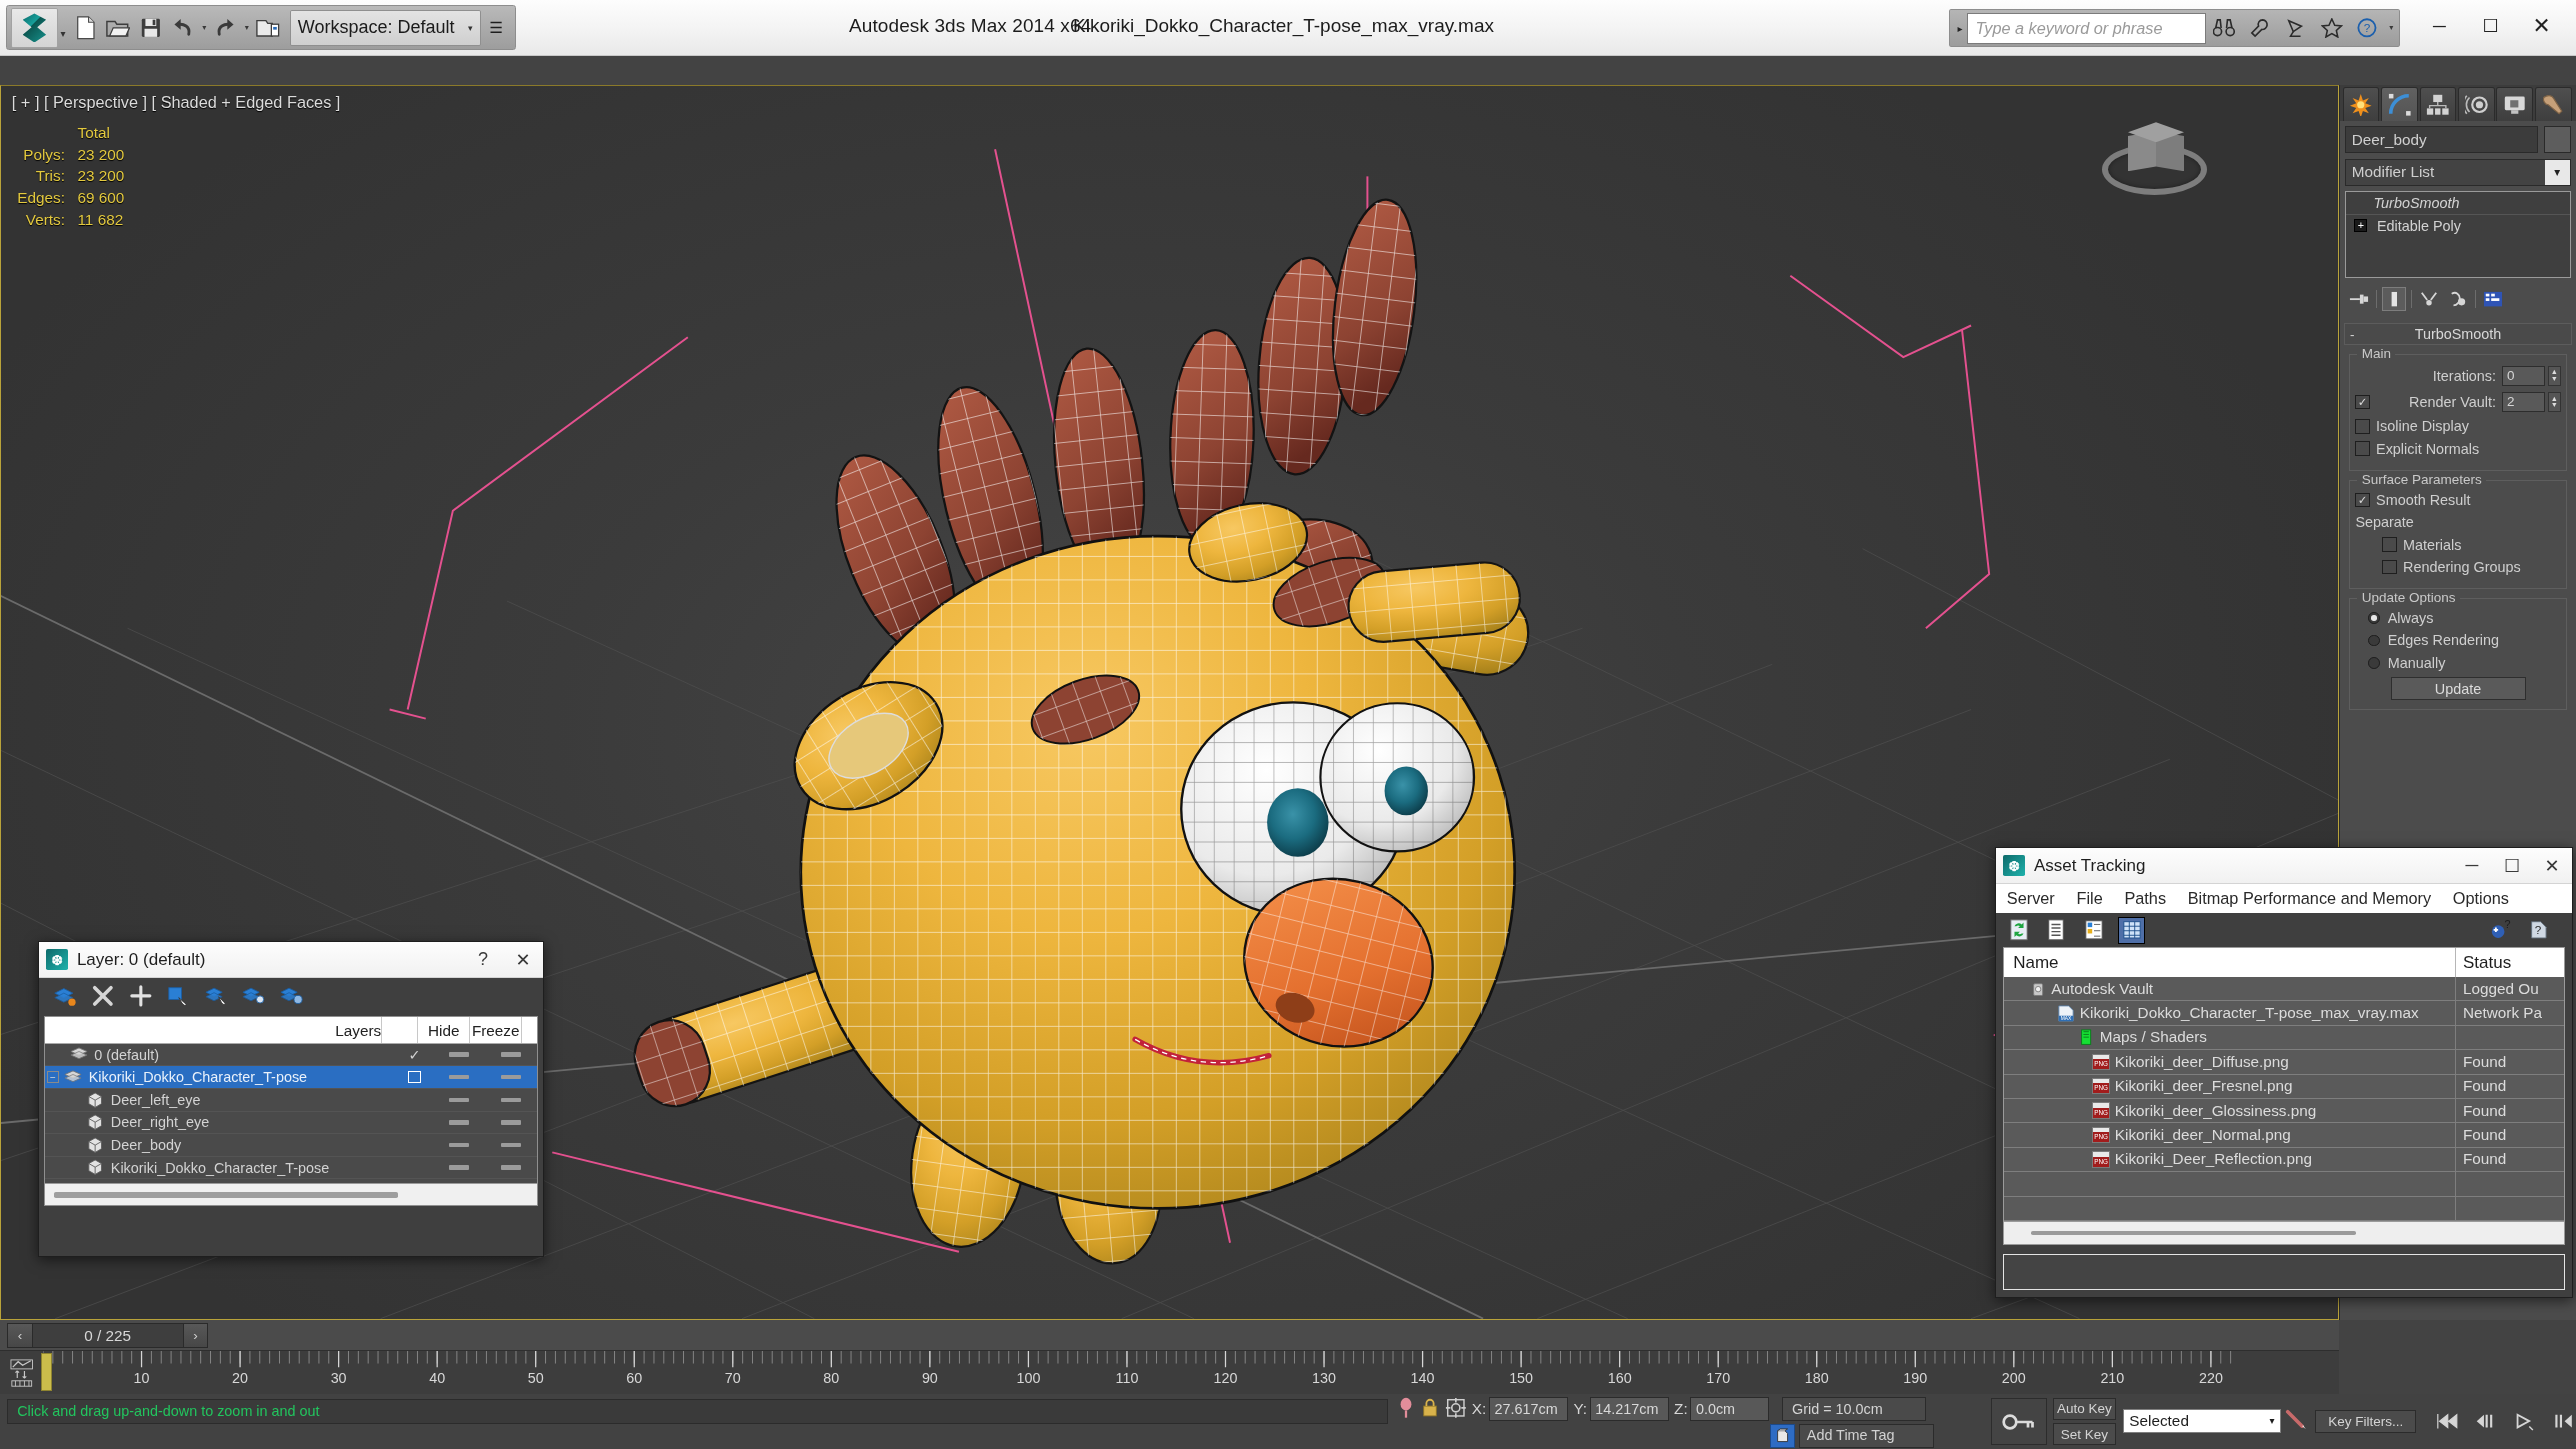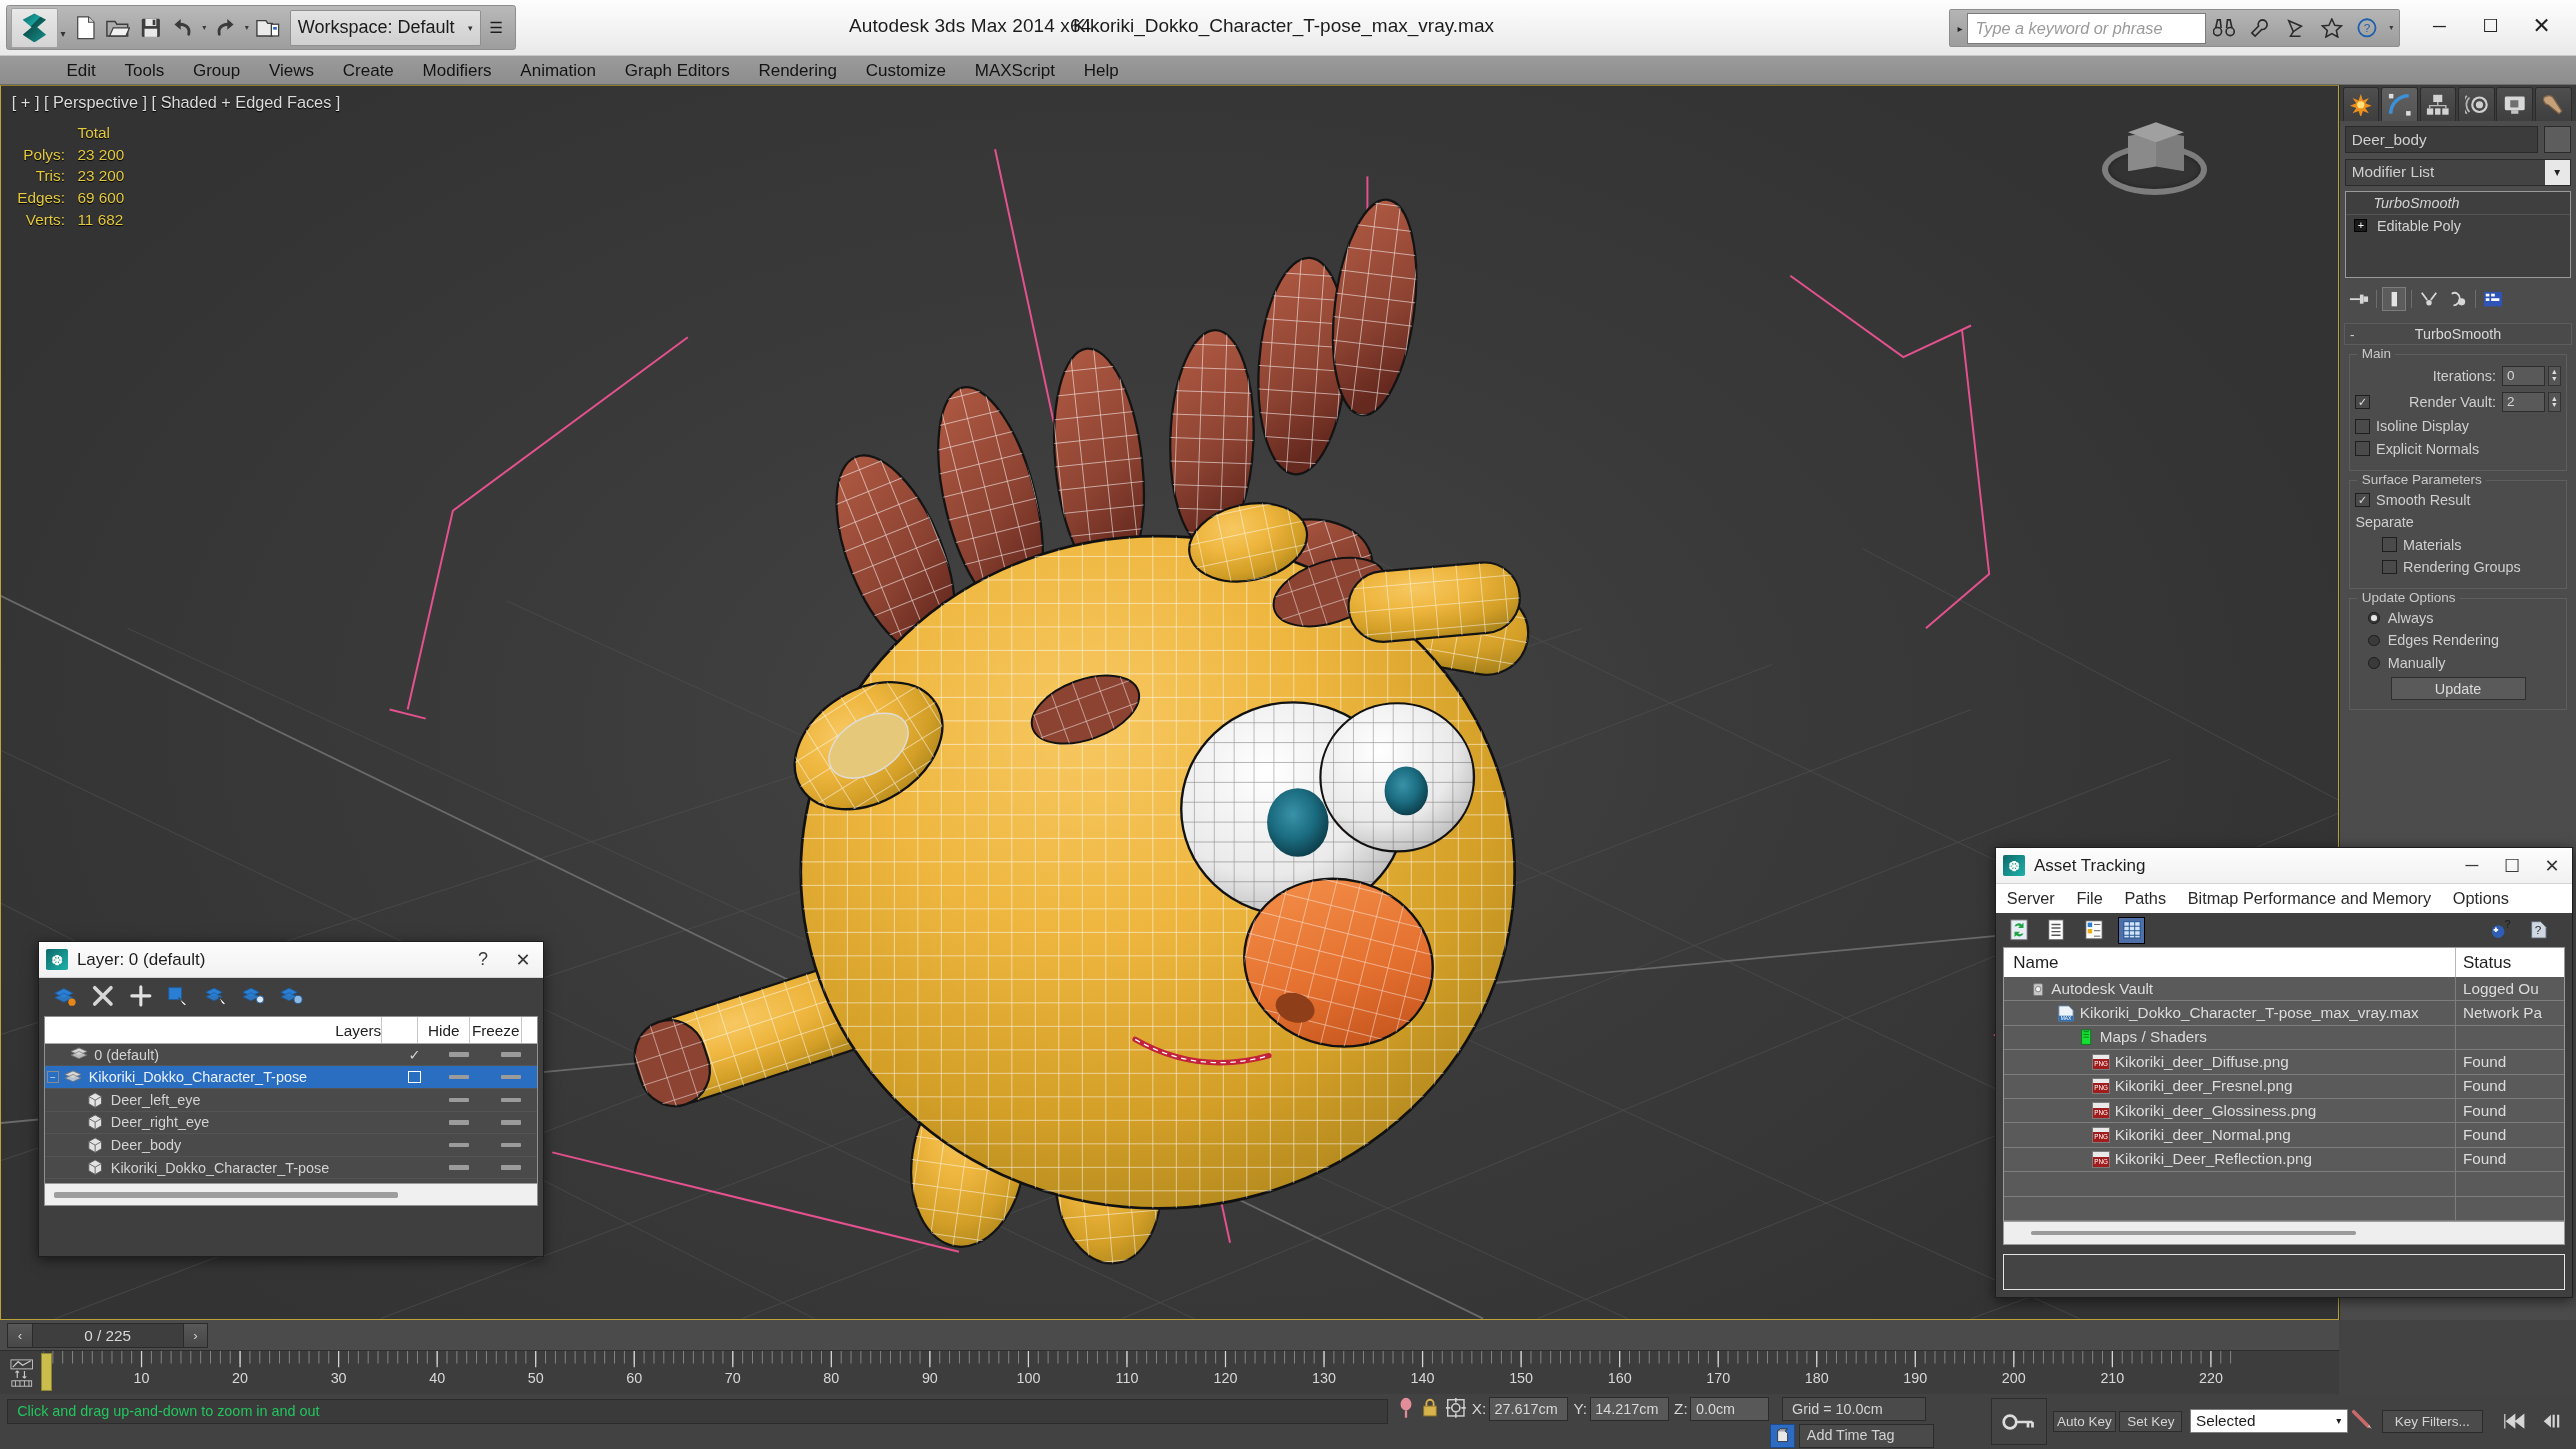--- a/index.html
+++ b/index.html
@@ -287,21 +287,21 @@
   .gridbox { margin-left: 7.2px; width: 144px; height:24.4px; background:#4a4a4a; border:0.9px solid #2b2b2b;
      color:#d4d4d4; font-size:14.4px; padding-left:9px; line-height:22.6px; }
   .sb-row2 { position:absolute; left: 1396px; top: 30px; display:flex; align-items:center; }
   .timetag { width: 135px; height: 23.5px; background:#4a4a4a; border:0.9px solid #2b2b2b; color:#d2d2d2;
      font-size:14.4px; padding-left:7.2px; line-height:21.7px; }
   .bluebtn { width: 25px; height: 23.5px; background:#2e6cc4; border:0.9px solid #1c4a8a; margin-right:3.6px;
      display:flex;align-items:center;justify-content:center;}
   .animctl { position:absolute; left: 1986px; top: 0px; height: 55px; display:flex; align-items:center; }
   .keybig { width: 56px; height: 47px; background:#444; border:0.9px solid #2c2c2c; margin: 0 5.4px;
      display:flex;align-items:center;justify-content:center;}
-  .akcol { display:flex; gap: 3.6px; margin-right: 7.2px;}
+  .akcol { display:flex; flex-direction:column; gap: 3.6px; margin-right: 7.2px;}
   .akbtn { width: 63px; height: 21.7px; background:#4b4b4b; border:0.9px solid #2b2b2b; color:#d4d4d4;
      font-size:13.5px; display:flex;align-items:center;justify-content:center;}
   .selcombo { width: 158px; height: 23.5px; background:#fff; border:0.9px solid #7f7f7f; color:#1d1d1d;
      font-size:15.3px; display:flex; align-items:center; padding: 0 5.4px; }
   .selcombo .ar { margin-left:auto; font-size:10px; }
   .kf { width: 101px; height: 23.5px; background:#4b4b4b; border:0.9px solid #2b2b2b; color:#d4d4d4;
      font-size:13.5px; display:flex;align-items:center;justify-content:center;}
   .playrow { display:flex; align-items:center; gap: 7.2px; margin-left:7.2px;}
   .pbtn { width: 31px; height: 23.5px; display:flex;align-items:center;justify-content:center; color:#d6d6d6; }
   .framebox { width: 85px; height: 21.7px; background:#585858; border:0.9px solid #2b2b2b; color:#d4d4d4;
@@ -408,34 +408,20 @@
       <span class="qat-sep">▾</span>
     </div>
 
     <div class="wbtns">
       <div class="wbtn">─</div>
       <div class="wbtn">☐</div>
       <div class="wbtn close">✕</div>
     </div>
   </div>
 
-  <div class="menubar">
-    <div class="menuitem">Edit</div>
-    <div class="menuitem">Tools</div>
-    <div class="menuitem">Group</div>
-    <div class="menuitem">Views</div>
-    <div class="menuitem">Create</div>
-    <div class="menuitem">Modifiers</div>
-    <div class="menuitem">Animation</div>
-    <div class="menuitem">Graph Editors</div>
-    <div class="menuitem">Rendering</div>
-    <div class="menuitem">Customize</div>
-    <div class="menuitem">MAXScript</div>
-    <div class="menuitem">Help</div>
-  </div>
 
   <div class="viewport">
     <div class="vp-inner"></div>
 
     <svg class="grid-svg" viewBox="0 0 2586 1364" preserveAspectRatio="none">
       <g stroke="#4e4e4e" stroke-width="1" fill="none" opacity="0.85">
         <path d="M-400 1180 L1500 560"></path>
           <path d="M-300 1290 L1750 600"></path>
         <path d="M60 1364 L1960 640"></path>
           <path d="M420 1364 L2180 690"></path>

